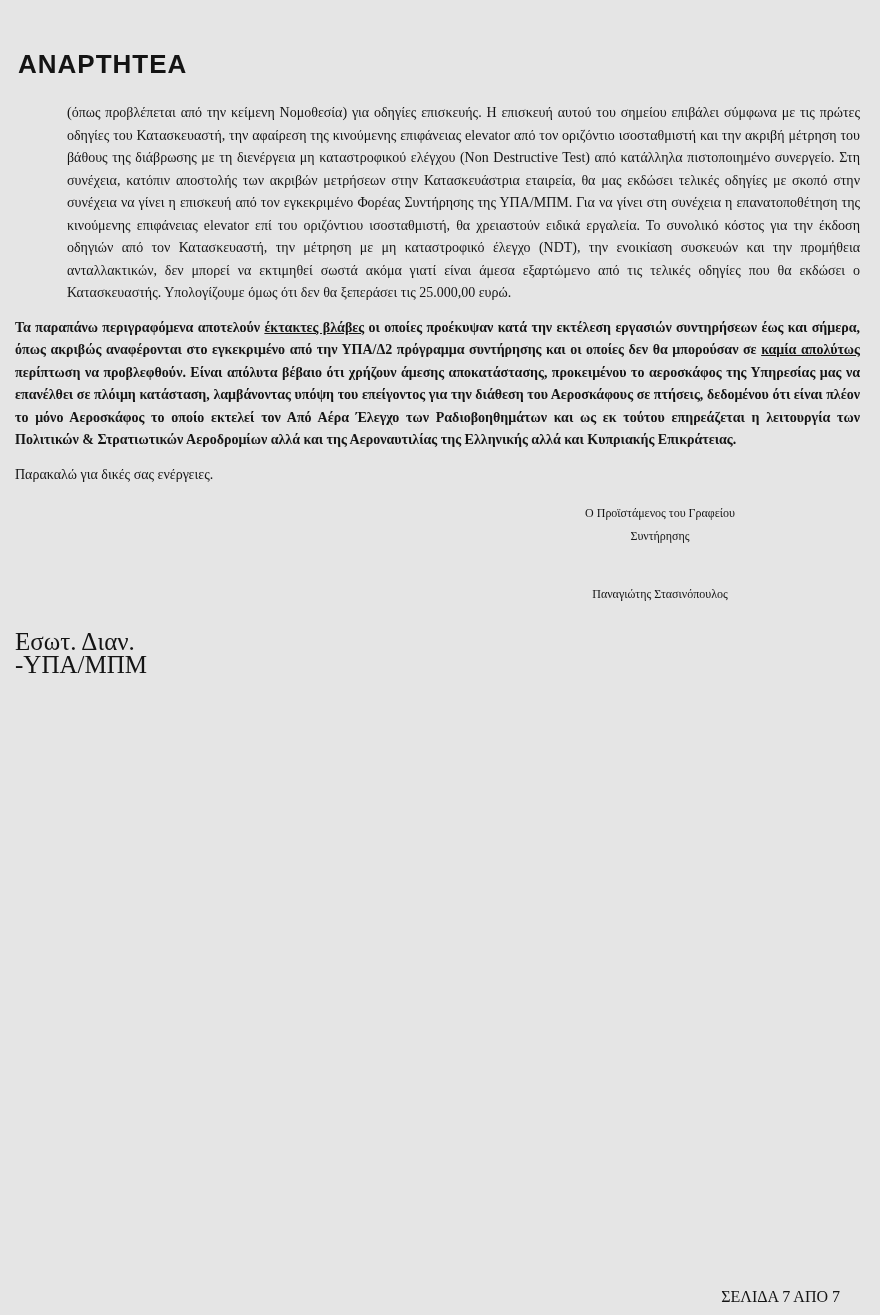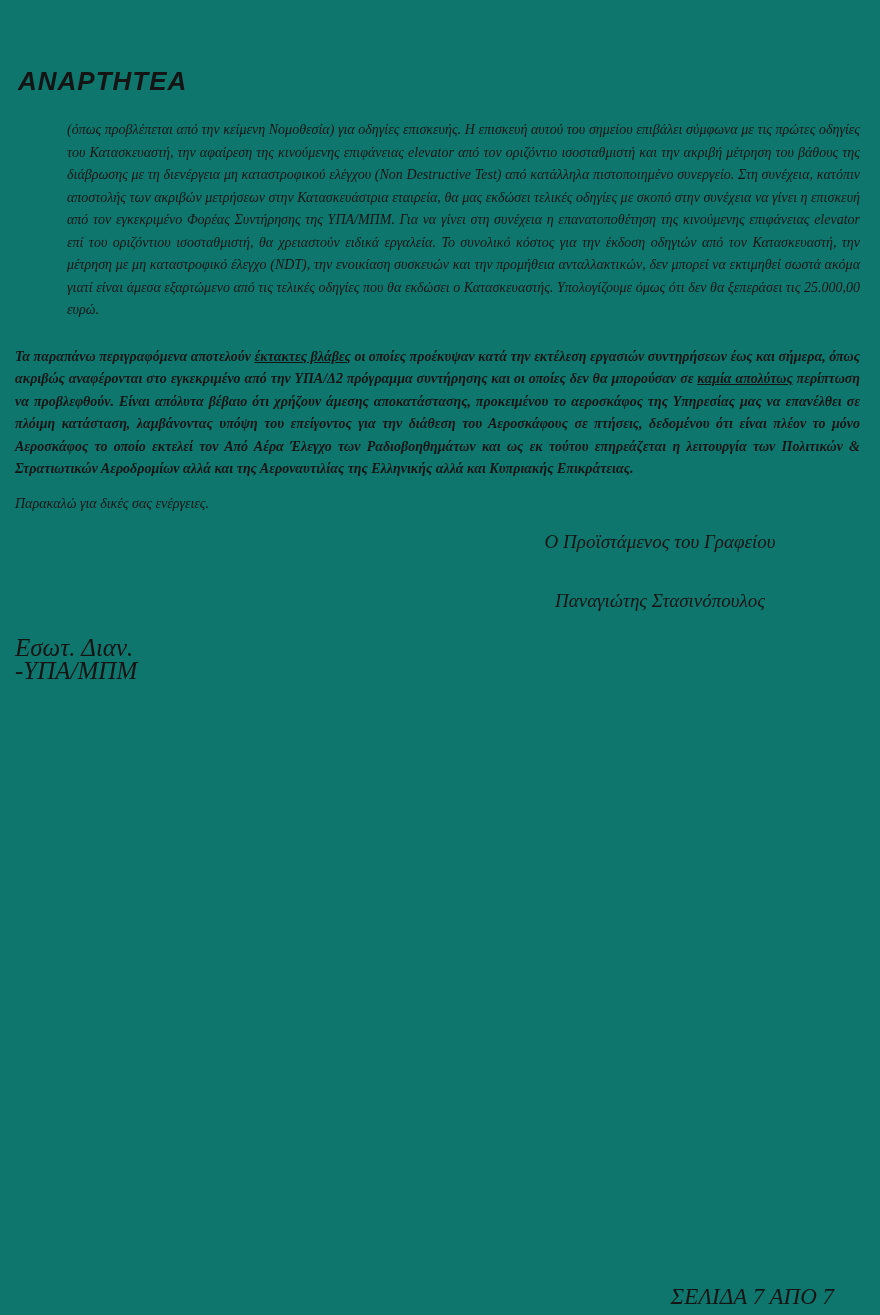--- a/index.html
+++ b/index.html
@@ -11,90 +11,90 @@
     width: 880px;
     height: 1315px;
     position: relative;
     font-family: "Liberation Serif", "DejaVu Serif", serif;
     color: #141414;
   }
   .page {
     box-sizing: border-box;
     width: 880px;
     height: 1315px;
-    padding: 67px 20px 0 15px;
+    padding: 50px 20px 0 15px;
     position: relative;
-    background: #0f766e;
-    font-style: italic;
+    background: #e5e5e5;
   }
   .header-label {
     font-family: "Liberation Sans", "DejaVu Sans", sans-serif;
     font-weight: bold;
     font-size: 26px;
     line-height: 28px;
     letter-spacing: 1px;
     margin-left: 3px;
   }
   .para {
     font-size: 14px;
     line-height: 22.5px;
     margin: 0;
   }
   .justify { text-align: justify; }
   .para-1 {
     margin-top: 24px;
     margin-left: 52px;
   }
   .para-2 {
-    margin-top: 24px;
+    margin-top: 12px;
     font-weight: bold;
   }
   .u { text-decoration: underline; }
   .closing {
     margin-top: 12px;
   }
   .sig-block {
     margin-top: 16px;
     margin-left: 475px;
     width: 340px;
     text-align: center;
-    font-size: 19px;
+    font-size: 12px;
     line-height: 22.5px;
   }
   .sig-name {
     margin-top: 36px;
   }
   .dist-list {
     margin-top: 24px;
     font-size: 25px;
     line-height: 23px;
   }
   .footer-label {
     position: absolute;
     top: 1287px;
-    right: 46px;
-    font-size: 23px;
+    right: 40px;
+    font-size: 16px;
     line-height: 20px;
   }
 </style>
 </head>
 <body>
 
 <div class="page">
 
   <div class="header-label">ΑΝΑΡΤΗΤΕΑ</div>
 
   <p class="para justify para-1">(όπως προβλέπεται από την κείμενη Νομοθεσία) για οδηγίες επισκευής. Η επισκευή αυτού του σημείου επιβάλει σύμφωνα με τις πρώτες οδηγίες του Κατασκευαστή, την αφαίρεση της κινούμενης επιφάνειας elevator από τον οριζόντιο ισοσταθμιστή και την ακριβή μέτρηση του βάθους της διάβρωσης με τη διενέργεια μη καταστροφικού ελέγχου (Non Destructive Test) από κατάλληλα πιστοποιημένο συνεργείο. Στη συνέχεια, κατόπιν αποστολής των ακριβών μετρήσεων στην Κατασκευάστρια εταιρεία, θα μας εκδώσει τελικές οδηγίες με σκοπό στην συνέχεια να γίνει η επισκευή από τον εγκεκριμένο Φορέας Συντήρησης της ΥΠΑ/ΜΠΜ. Για να γίνει στη συνέχεια η επανατοποθέτηση της κινούμενης επιφάνειας elevator επί του οριζόντιου ισοσταθμιστή, θα χρειαστούν ειδικά εργαλεία. Το συνολικό κόστος για την έκδοση οδηγιών από τον Κατασκευαστή, την μέτρηση με μη καταστροφικό έλεγχο (NDT), την ενοικίαση συσκευών και την προμήθεια ανταλλακτικών, δεν μπορεί να εκτιμηθεί σωστά ακόμα γιατί είναι άμεσα εξαρτώμενο από τις τελικές οδηγίες που θα εκδώσει ο Κατασκευαστής. Υπολογίζουμε όμως ότι δεν θα ξεπεράσει τις 25.000,00 ευρώ.</p>
 
   <p class="para justify para-2"><span>Τα παραπάνω περιγραφόμενα αποτελούν </span><span class="u">έκτακτες βλάβες</span><span> οι οποίες προέκυψαν κατά την εκτέλεση εργασιών συντηρήσεων έως και σήμερα, όπως ακριβώς αναφέρονται στο εγκεκριμένο από την ΥΠΑ/Δ2 πρόγραμμα συντήρησης και οι οποίες δεν θα μπορούσαν σε </span><span class="u">καμία απολύτως</span><span> περίπτωση να προβλεφθούν. Είναι απόλυτα βέβαιο ότι χρήζουν άμεσης αποκατάστασης, προκειμένου το αεροσκάφος της Υπηρεσίας μας να επανέλθει σε πλόιμη κατάσταση, λαμβάνοντας υπόψη του επείγοντος για την διάθεση του Αεροσκάφους σε πτήσεις, δεδομένου ότι είναι πλέον το μόνο Αεροσκάφος το οποίο εκτελεί τον Από Αέρα Έλεγχο των Ραδιοβοηθημάτων και ως εκ τούτου επηρεάζεται η λειτουργία των Πολιτικών &amp; Στρατιωτικών Αεροδρομίων αλλά και της Αεροναυτιλίας της Ελληνικής αλλά και Κυπριακής Επικράτειας.</span></p>
 
   <p class="para closing">Παρακαλώ για δικές σας ενέργειες.</p>
 
   <div class="sig-block">
     <div>Ο Προϊστάμενος του Γραφείου</div>
+    <div>Συντήρησης</div>
     <div class="sig-name">Παναγιώτης Στασινόπουλος</div>
   </div>
 
   <div class="dist-list">
     <div>Εσωτ. Διαν.</div>
     <div>-ΥΠΑ/ΜΠΜ</div>
   </div>
 
   <div class="footer-label">ΣΕΛΙΔΑ 7 ΑΠΟ 7</div>
 

